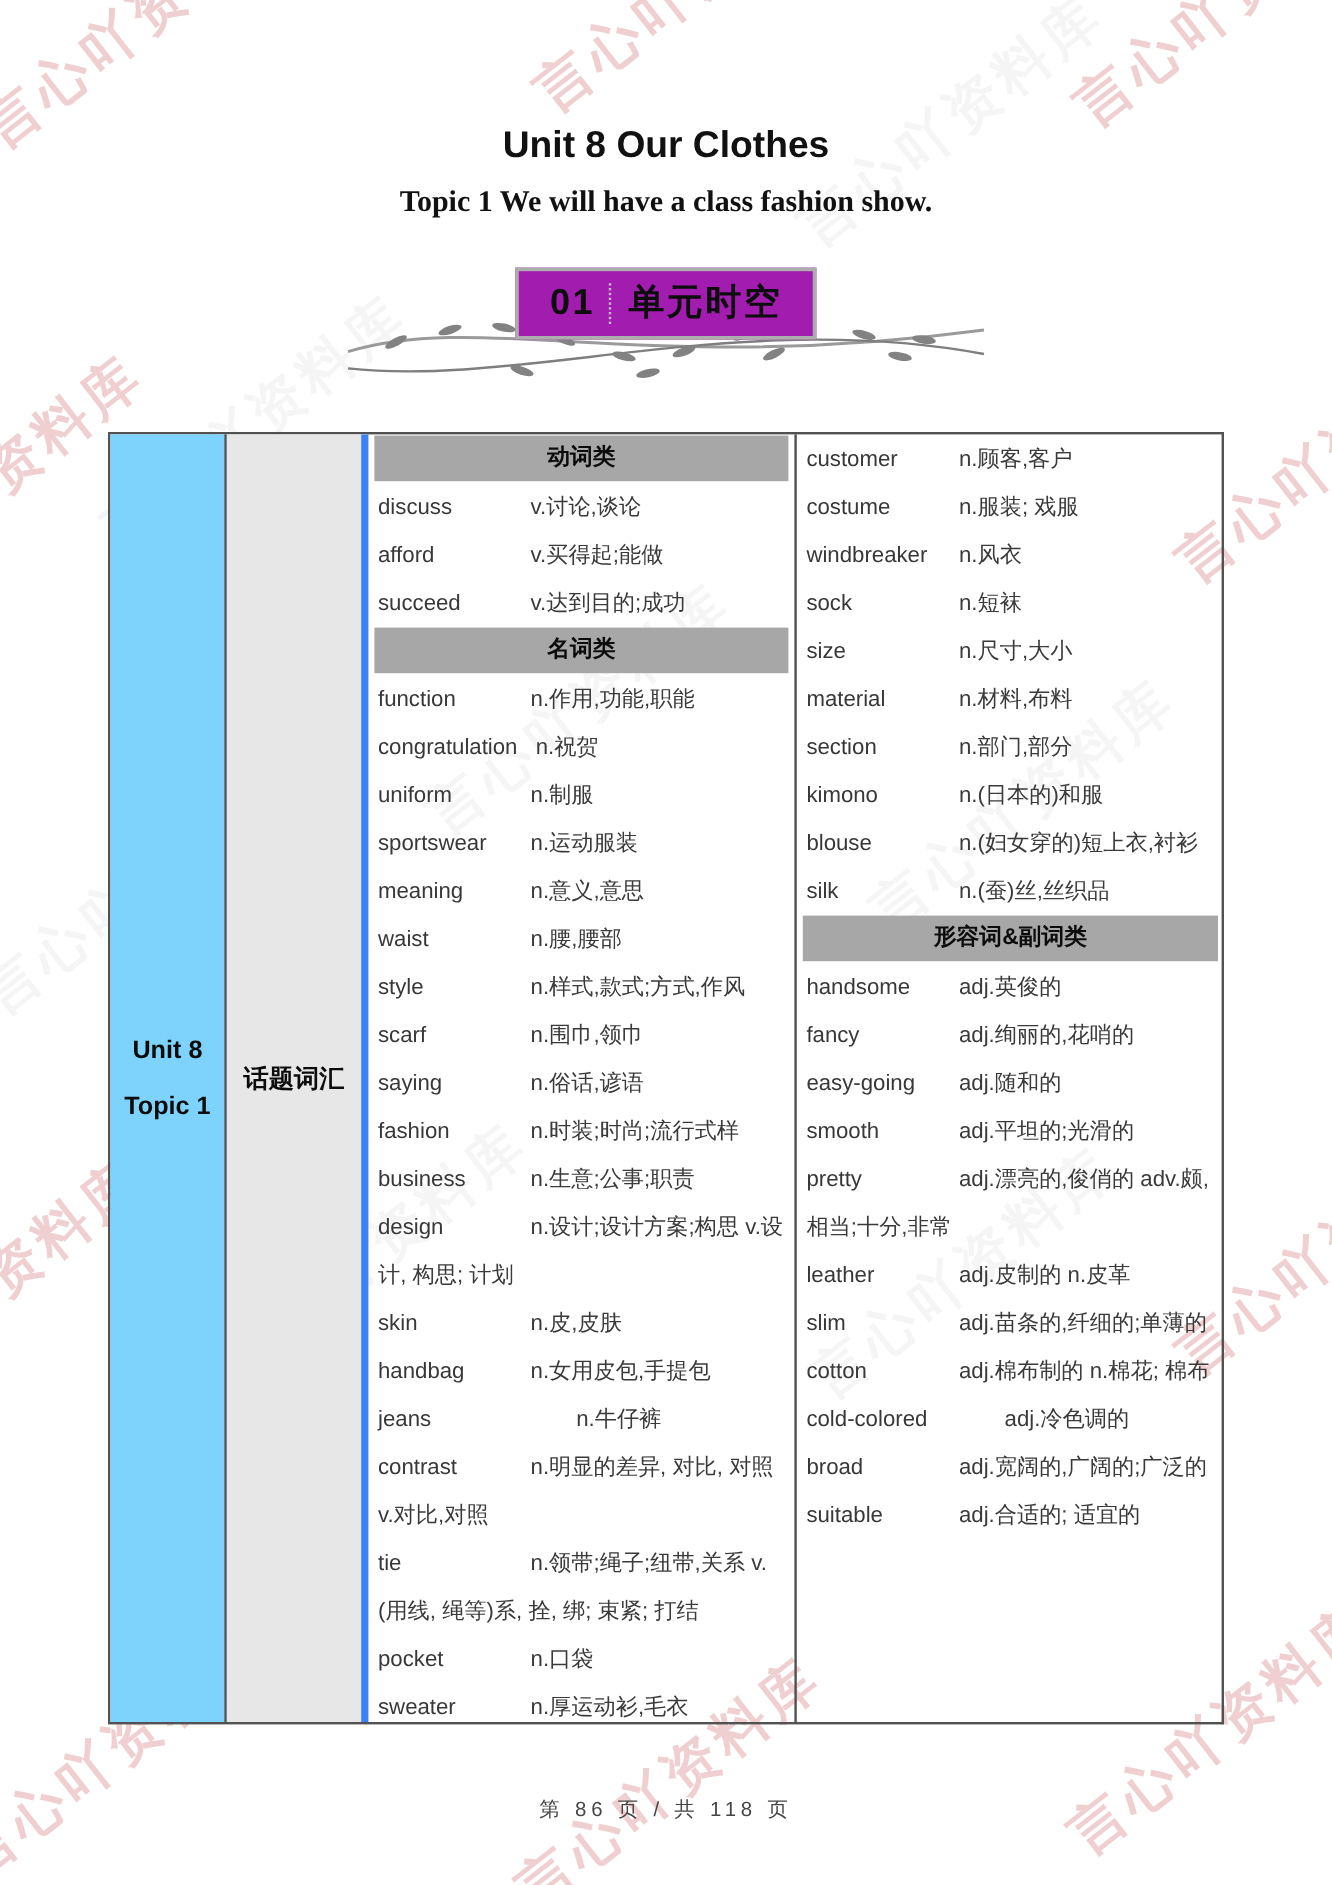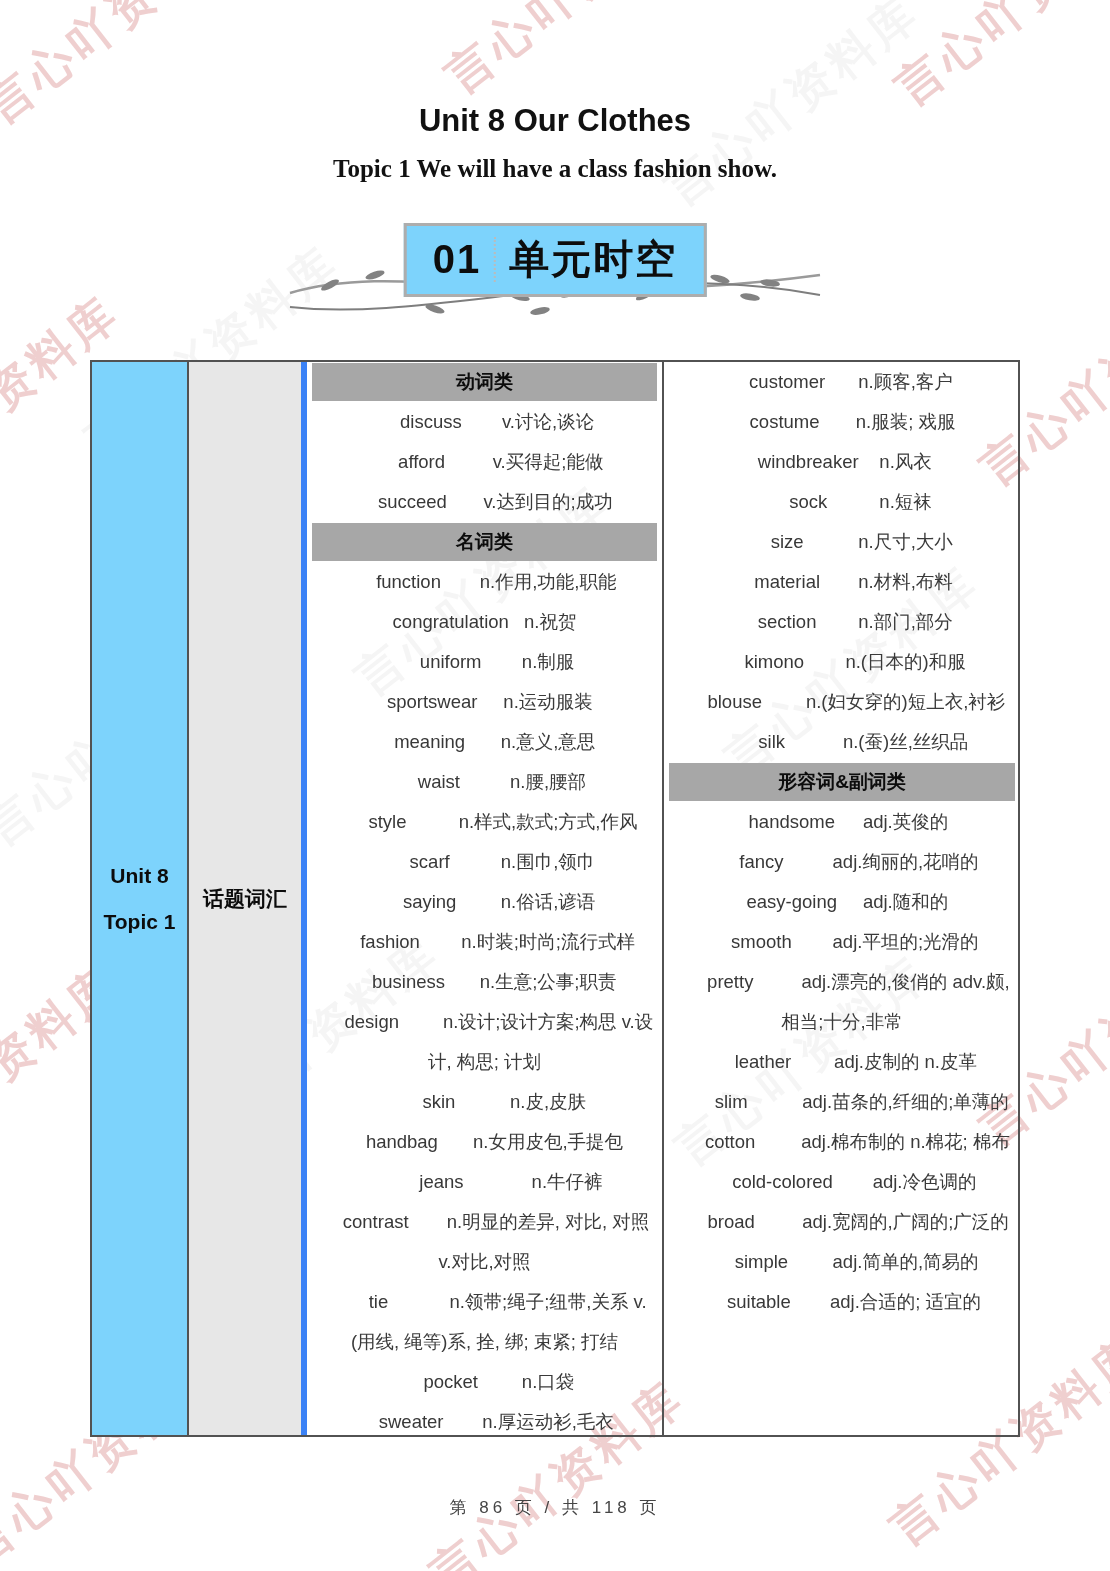--- a/index.html
+++ b/index.html
@@ -11,36 +11,36 @@
   .wm-red{color:rgba(214,130,130,0.38);}
   .wm-gray{color:rgba(70,70,70,0.055);}
   
   .content{position:relative;z-index:1;}
   .page-title{margin:0;padding-top:103px;text-align:center;
       font-family:Liberation Sans, sans-serif;font-weight:bold;font-size:31px;color:#111;}
   .page-subtitle{margin:16px 0 0 0;text-align:center;
       font-family:"Liberation Serif", serif;font-weight:bold;font-size:25px;color:#111;}
   .badge-wrap{position:relative;height:155px;}
   .badge{position:absolute;left:50%;top:40px;transform:translateX(-50%);
-      background:#7dd3fc;border:3px solid #adadad;padding:6px 26px 7px 26px;z-index:3;
-      font-size:40px;font-weight:bold;color:#0d0d0d;letter-spacing:2px;display:flex;gap:14px;align-items:center;}
+      background:#a21caf;border:3px solid #adadad;padding:6px 26px 7px 26px;z-index:3;
+      font-size:30px;font-weight:bold;color:#0d0d0d;letter-spacing:2px;display:flex;gap:14px;align-items:center;}
   .badge .badge-num{padding-right:12px;border-right:2px dotted #bbb;}
   .vine{position:absolute;left:50%;top:68px;transform:translateX(-50%);z-index:2;pointer-events:none;}
   
   .vocab-table{position:absolute;left:90px;top:360px;width:930px;height:1077px;
       display:grid;grid-template-columns:97px 118px 357px 356px;
       border:2px solid #525252;box-sizing:border-box;z-index:1;background:transparent;}
   .cell{box-sizing:border-box;overflow:hidden;}
   .unit-cell{background:#7dd3fc;border-right:2px solid #525252;display:flex;flex-direction:column;
       align-items:center;justify-content:center;gap:22px;font-weight:bold;font-size:21px;color:#0c0c0c;}
   .topic-cell{background:#e7e7e7;border-right:6px solid #3b82f6;display:flex;
       align-items:center;justify-content:center;font-weight:bold;font-size:21px;color:#0c0c0c;}
   .vcol{padding:0;background:transparent;}
   .vcol-left{border-right:2px solid #525252;}
-  .vrow{line-height:40px;font-size:18.5px;color:#383838;padding:0 8px;text-align:center;}
+  .vrow{line-height:40px;font-size:18.5px;color:#383838;padding:0 8px;}
   .vrow.vband{background:#a7a7a7;height:38px;line-height:38px;margin:1px 5px;
       text-align:center;font-weight:bold;font-size:19px;color:#0c0c0c;padding:0;}
   .vword{display:inline-block;min-width:112px;margin-right:10px;vertical-align:top;}
   .vword.wide{min-width:150px;}
   .vmeaning{color:#3a3a3a;}
   
   .page-footer{position:absolute;left:0;top:1496px;width:100%;text-align:center;
       font-size:17px;color:#454545;letter-spacing:4px;z-index:1;}
 </style>
 </head>
@@ -373,25 +373,20 @@
           <span class="vword wide">cold-colored</span>
           <span class="vmeaning">adj.冷色调的</span>
         </div>
 
         <div class="vrow">
           
           <span class="vword">broad</span>
           <span class="vmeaning">adj.宽阔的,广阔的;广泛的</span>
         </div>
 
-        <div class="vrow">
-          
-          <span class="vword">simple</span>
-          <span class="vmeaning">adj.简单的,简易的</span>
-        </div>
 
         <div class="vrow">
           
           <span class="vword">suitable</span>
           <span class="vmeaning">adj.合适的; 适宜的</span>
         </div>
       </div>
   </div>
 
   <div class="page-footer">第 86 页 / 共 118 页</div>

